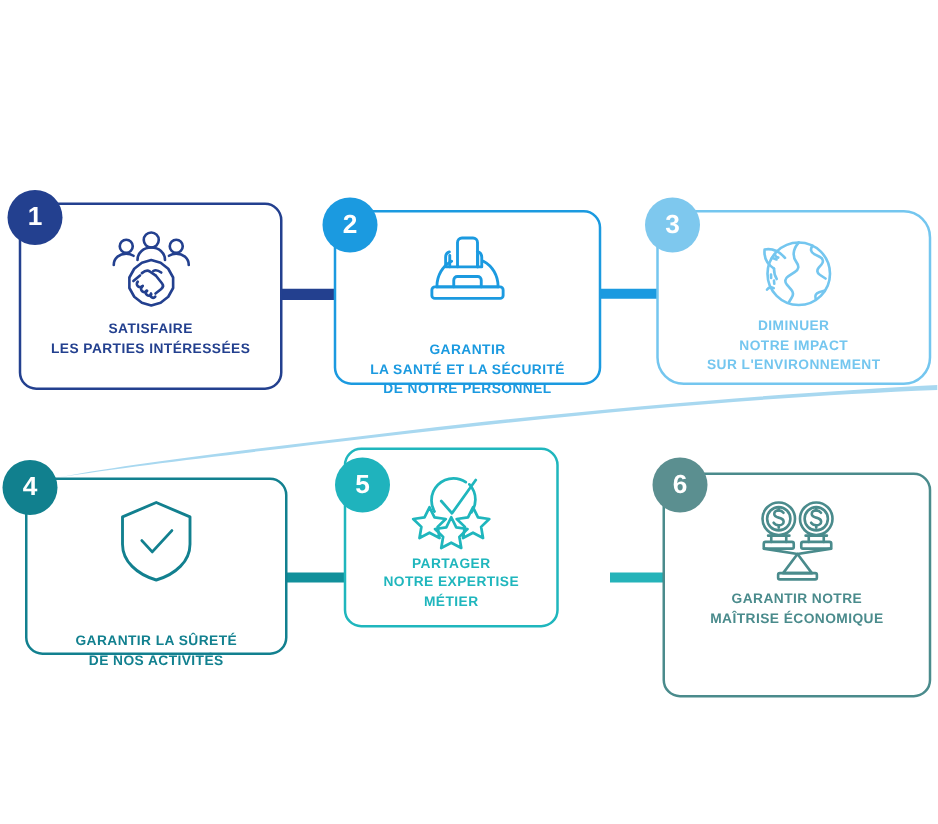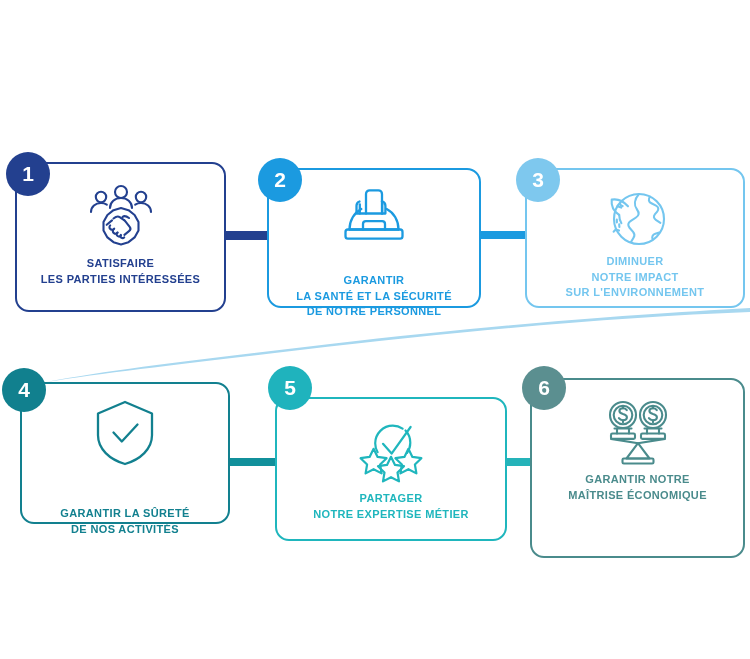--- a/index.html
+++ b/index.html
@@ -115,21 +115,21 @@
       </svg>
     </div>
     <div class="card-label" style="color: rgb(27, 154, 224);">GARANTIR
 LA SANTÉ ET LA SÉCURITÉ
 DE NOTRE PERSONNEL</div>
   </div>
   <div class="badge" id="badge-2" style="left: 258px; top: 158px; background: rgb(27, 154, 224);">
     <span>2</span>
   </div>
 
-  <div class="card" id="card-3" style="left: 525px; top: 168px; width: 220px; height: 140px; border-color: rgb(116, 198, 239);">
+  <div class="card" id="card-3" style="left: 525px; top: 168px; width: 220px; height: 140px; border-color: rgb(116, 198, 239); border-radius: 22px;">
     <div class="card-icon">
       <svg width="70" height="68" viewBox="0 0 70 68" fill="none" stroke="#74c6ef" stroke-width="2.1" stroke-linecap="round" stroke-linejoin="round">
         <circle cx="39" cy="35" r="25"></circle>
         <path d="M39 10c-5 5.5-5 11.5-2 15.5 2.6 3.5 2 6-1 8l-5.5 3.6c-2.6 1.7-2.9 4.4-1 6.6l3.6 4.2c1.6 1.9 1.7 4 .3 6.1L31 58"></path>
         <path d="M50 12.5c-2 2.8-1.4 5.4 1.4 6.8l4.6 2.3c2.6 1.3 3 3.9 1.2 6l-2.2 2.5c-1.7 2-1.4 4.3.8 5.7l4.6 3"></path>
         <path d="M52.5 55c-.8-2.5.3-4.4 2.8-5.2l4-1.3"></path>
         <path d="M19 46.5c-2.4-1.1-4.3-.6-5.4 1.2"></path>
         <path d="M28 22.3c-5.6-6.4-11.3-7.6-16.3-6.7-.6 5.4 1.2 11.2 7.4 15.2"></path>
         <path d="M17.6 22.2l3.6 1.4"></path>
         <path d="M20 19.5c.2 1.4 1.2 2.4 2.6 2.6"></path>
@@ -153,21 +153,21 @@
         <path d="M19.5 34.5 27.8 43.5 43.5 26.5"></path>
       </svg>
     </div>
     <div class="card-label" style="color: rgb(18, 128, 143); margin-top: 38px;">GARANTIR LA SÛRETÉ
 DE NOS ACTIVITÉS</div>
   </div>
   <div class="badge" id="badge-4" style="left: 2px; top: 368px; background: rgb(17, 128, 142);">
     <span>4</span>
   </div>
 
-  <div class="card" id="card-5" style="left: 275px; top: 397px; width: 232px; height: 144px; border-color: rgb(31, 182, 189);">
+  <div class="card" id="card-5" style="left: 275px; top: 358px; width: 172px; height: 144px; border-color: rgb(31, 182, 189);">
     <div class="card-icon">
       <svg width="76" height="66" viewBox="0 0 76 66" fill="none" stroke="#1fb6bd" stroke-width="2.2" stroke-linecap="round" stroke-linejoin="round">
         <path d="M52.5 12.5c3 3.2 4.8 7.5 4.8 12.2 0 3.8-1.2 7.3-3.2 10.2"></path>
         <path d="M24.6 34.2c-1.5-2.6-2.4-5.7-2.4-8.9 0-9.7 7.9-17.6 17.6-17.6 3.6 0 7 1.1 9.8 3"></path>
         <path d="M30 25.8 38.6 35.6 57.6 9"></path>
         <path d="M38 38.8 42 46.9 51 48.2 44.5 54.5 46 63.4 38 59.2 30 63.4 31.5 54.5 25 48.2 34 46.9Z"></path>
         <path d="M20.6 30.8 24.6 38.9 33.6 40.2 27.1 46.5 28.6 55.4 20.6 51.2 12.6 55.4 14.1 46.5 7.6 40.2 16.6 38.9Z"></path>
         <path d="M55.4 30.8 59.4 38.9 68.4 40.2 61.9 46.5 63.4 55.4 55.4 51.2 47.4 55.4 48.9 46.5 42.4 40.2 51.4 38.9Z"></path>
       </svg>
     </div>

